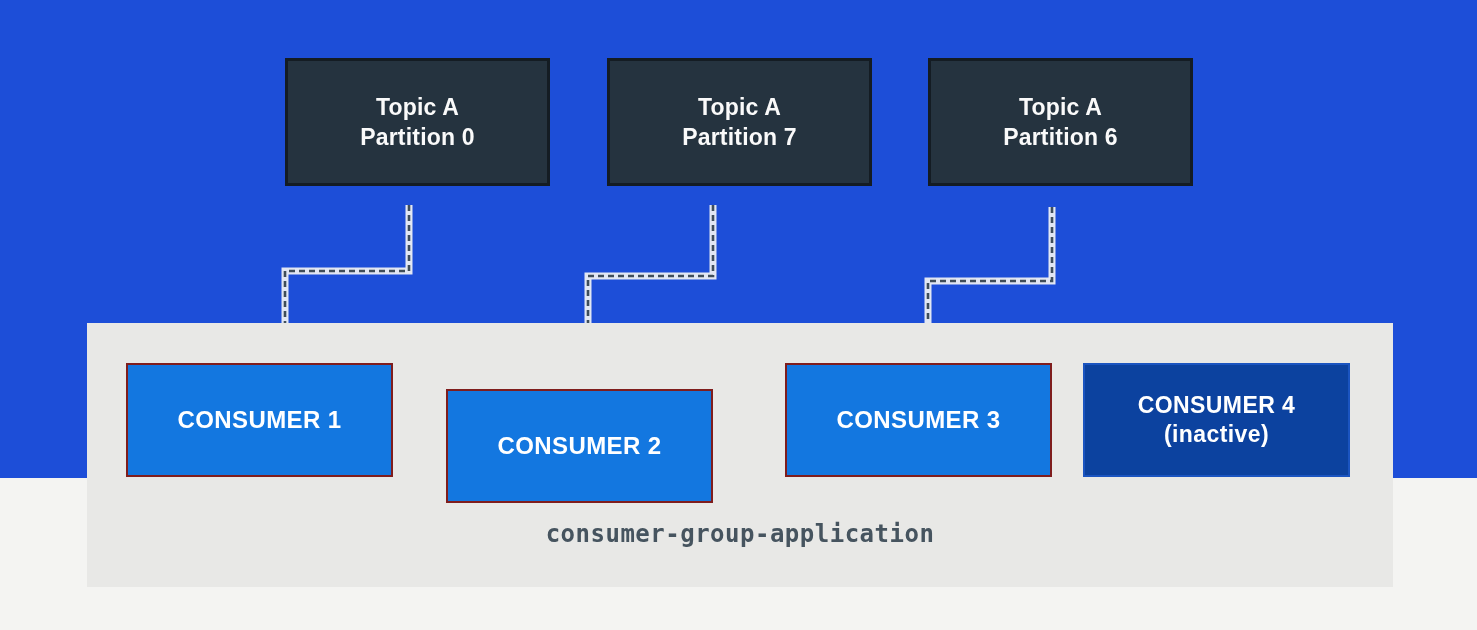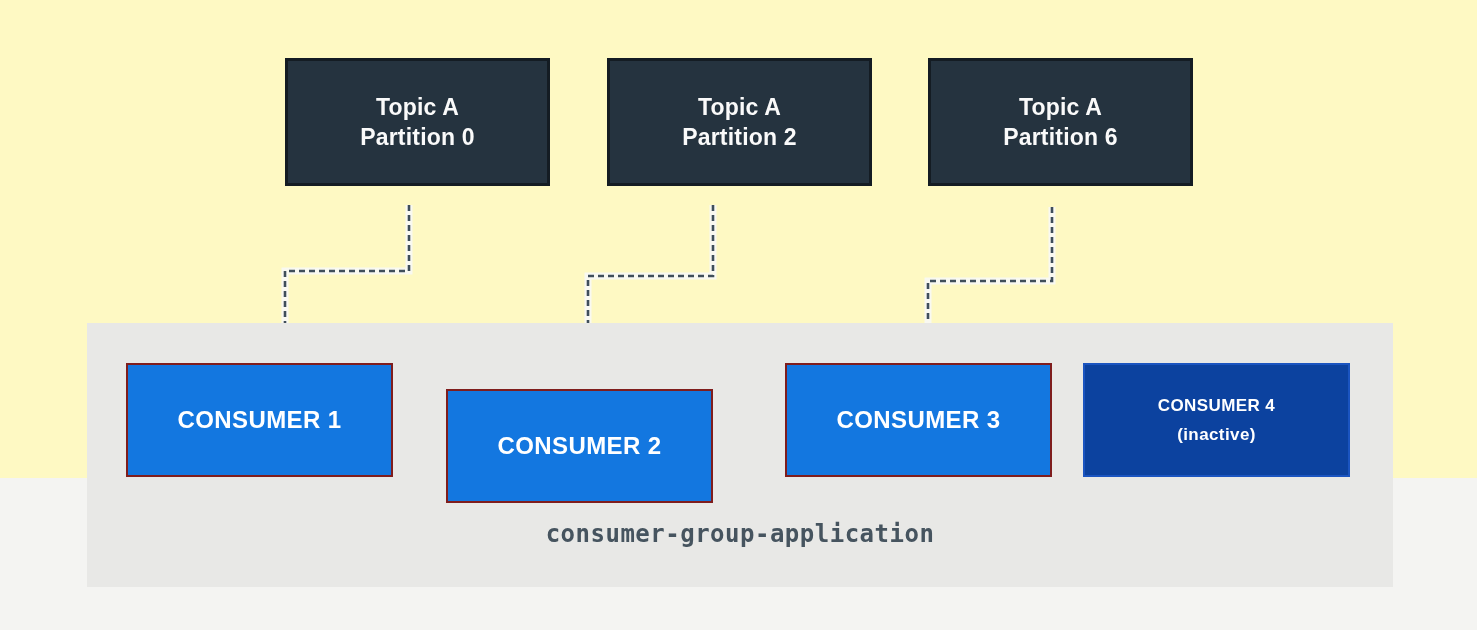--- a/index.html
+++ b/index.html
@@ -5,21 +5,21 @@
   * { margin: 0; padding: 0; box-sizing: border-box; }
   html, body {
     width: 1477px; height: 630px;
     background: #f4f4f2;
     font-family: "Liberation Sans", sans-serif;
     overflow: hidden;
   }
   .canvas {
     position: relative;
     width: 1477px; height: 478px;
-    background: #fef9c3;
+    background: #1d4ed8;
   }
   .arrows {
     position: absolute; left: 0; top: 0;
     width: 1477px; height: 630px;
     pointer-events: none;
   }
   .arrow-halo {
     fill: none; stroke: #f8f8f6; stroke-width: 7; opacity: 0.9;
   }
   .arrow-dash {
@@ -63,21 +63,21 @@
     letter-spacing: 0.4px;
     text-align: center;
   }
   .consumer.c0 { left: 39px; }
   .consumer.c1 { left: 359px; margin-top: 26px; }
   .consumer.c2 { left: 698px; }
   .consumer.c3 {
     left: 996px;
     background: #0c429f;
     border: 2px solid #1a54c0;
-    font-size: 17px; line-height: 29px;
+    font-size: 23px; line-height: 29px;
   }
   .group-label {
     position: absolute;
     left: 0; right: 0; top: 197px;
     text-align: center;
     font-family: "DejaVu Sans Mono", "Liberation Mono", monospace;
     font-size: 24px; font-weight: 600;
     color: #46545f;
     letter-spacing: 0.5px;
   }
@@ -105,21 +105,21 @@
     </g>
   </svg>
 
   <div class="partition p0">
     <div>Topic A</div>
     <div>Partition 0</div>
   </div>
 
   <div class="partition p1">
     <div>Topic A</div>
-    <div>Partition 2</div>
+    <div>Partition 7</div>
   </div>
 
   <div class="partition p2">
     <div>Topic A</div>
     <div>Partition 6</div>
   </div>
 
   <div class="group-box">
 
     <div class="consumer c0">

